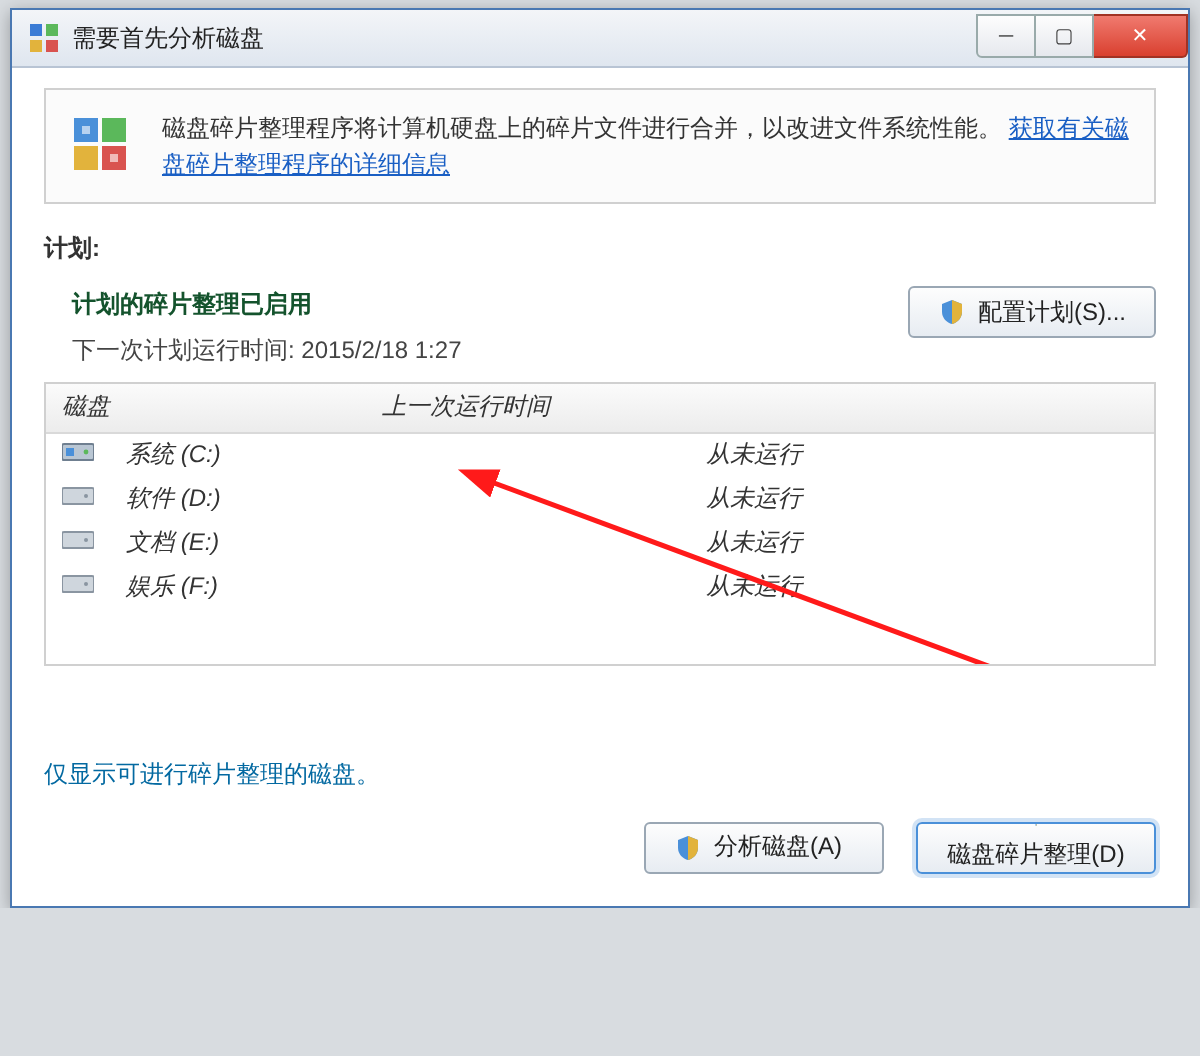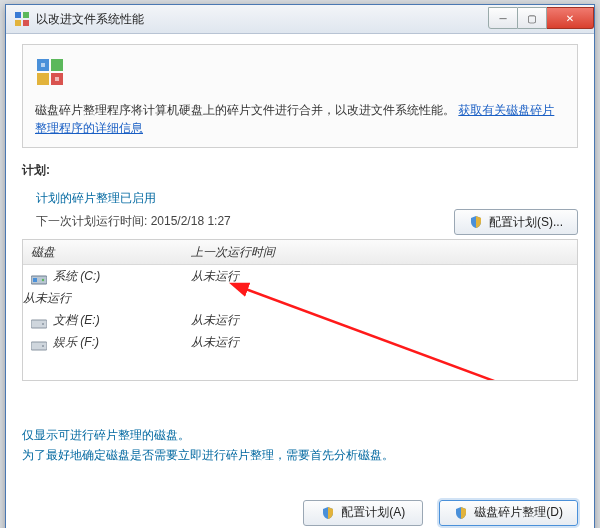--- a/index.html
+++ b/index.html
@@ -4,61 +4,61 @@
 <style>
   html, body { margin:0; padding:0; font-family:"Segoe UI","Microsoft YaHei",sans-serif; font-size:12px; background:#d8dce0; }
   .window { width:588px; margin:4px auto 0; background:#fff; border:1px solid #4a78b2; box-shadow:0 2px 8px rgba(0,0,0,.3); }
   .titlebar { height:28px; background:linear-gradient(#f3f5f8,#dfe6ef); display:flex; align-items:center; padding:0 0 0 8px; border-bottom:1px solid #b8c4d4; }
   .titlebar .title { flex:1; color:#222; }
   .winbtns { display:flex; height:20px; margin-top:-4px; }
   .winbtn { width:28px; height:20px; border:1px solid #9aa; border-left:none; background:linear-gradient(#fdfdfd,#e6e9ee); display:flex; align-items:center; justify-content:center; font-size:10px; color:#444; cursor:default; }
   .winbtn:first-child { border-left:1px solid #9aa; border-radius:0 0 0 3px; }
   .winbtn.close { width:46px; background:linear-gradient(#f07a6f,#d9402f); color:#fff; border-color:#a13224; border-radius:0 0 3px 0; }
   .body { padding:10px 16px 16px; }
-  .infobox { border:1px solid #d0d0d0; background:#fbfbfb; padding:10px 12px; display:flex; gap:12px;flex-direction:column; }
+  .infobox { border:1px solid #d0d0d0; background:#fbfbfb; padding:10px 12px; display:flex; gap:12px; }
   .infoicon { width:34px; height:34px; flex:none; }
   .infotext { color:#333; line-height:1.5; }
   .infotext a { color:#1a5fc4; text-decoration:underline; }
   .section-label { margin:14px 0 4px; color:#333;font-weight:bold; }
   .schedule-row { display:flex; gap:10px; align-items:flex-start; }
   .schedule-col { padding:4px 0 0 14px; line-height:1.9; color:#444; }
-  .schedule-col .heading { font-weight:normal; color:#0369a1; }
-  .btn { display:inline-flex; align-items:center; justify-content:center; gap:6px; height:26px; min-width:120px; padding:0 14px; border:1px solid #9aa7b4; background:linear-gradient(#fdfdfd,#e7ecf2); border-radius:3px; color:#222; cursor:default; font-size:12px;margin-top:20px; }
-  .btn.primary { border-color:#4a90d9; box-shadow:0 0 0 2px rgba(74,144,217,.25); }
+  .schedule-col .heading { font-weight:bold; color:#14532d; }
+  .btn { display:inline-flex; align-items:center; gap:6px; height:26px; min-width:120px; padding:0 14px; border:1px solid #9aa7b4; background:linear-gradient(#fdfdfd,#e7ecf2); border-radius:3px; color:#222; cursor:default; font-size:12px; }
+  .btn.primary { border-color:#4a90d9; box-shadow:0 0 0 2px rgba(74,144,217,.25);flex-direction:column; }
   .btn .glyph { width:14px; height:14px; }
   .config-btn { margin-top:6px; }
 
   .table-wrap { border:1px solid #d0d0d0; margin-top:4px; height:140px; overflow:hidden; position:relative;font-style:italic; }
   .thead { display:flex; background:linear-gradient(#fbfbfb,#ececec); border-bottom:1px solid #d9d9d9; height:24px; align-items:center; color:#333; }
   .th.c1 { width:160px; padding-left:8px; }
   .th.c2 { width:210px; }
   .th.c3 { flex:1; }
   .trow { display:flex; height:22px; align-items:center; color:#333; }
-  .td.c1 { width:160px; padding-left:8px; display:flex; align-items:flex-end; gap:6px; }
-  .td.c2 { width:210px; }
+  .td.c1 { width:160px; padding-left:8px; display:flex; align-items:flex-start; gap:16px; }
+  .td.c2 { width:210px;text-align:right; }
   .td.c3 { flex:1; }
   .drive-icon { width:16px; height:12px; flex:none; }
 
   .arrow { position:absolute; pointer-events:none; }
 
   .hint { margin-top:44px; color:#0369a1; line-height:1.7; }
   .footer { display:flex; justify-content:flex-end; gap:16px; margin-top:14px; }
 </style>
 </head>
 <body>
 
 <div class="window">
   <div class="titlebar">
     <svg class="glyph" width="16" height="16" viewBox="0 0 16 16">
         <rect x="1" y="1" width="6" height="6" fill="#3a7bd5"></rect>
         <rect x="9" y="1" width="6" height="6" fill="#5bb85b"></rect>
         <rect x="1" y="9" width="6" height="6" fill="#e2b33c"></rect>
         <rect x="9" y="9" width="6" height="6" fill="#d9534f"></rect>
       </svg>
-    <span class="title" style="margin-left:6px;">以改进文件系统性能</span>
+    <span class="title" style="margin-left:6px;">需要首先分析磁盘</span>
     <div class="winbtns">
       <div class="winbtn">─</div>
       <div class="winbtn">▢</div>
       <div class="winbtn close">✕</div>
     </div>
   </div>
 
   <div class="body">
 
     <div class="infobox">
@@ -107,20 +107,27 @@
                 <rect x="0" y="3" width="16" height="8" rx="1" fill="#b9c6d3" stroke="#6f7f90"></rect>
                 <rect x="2" y="5" width="4" height="4" fill="#4a90d9"></rect>
                 <circle cx="12" cy="7" r="1.2" fill="#5bb85b"></circle>
               </svg>
               <span>系统 (C:)</span>
             </div>
             <div class="td c2">从未运行</div>
             <div class="td c3"></div>
           </div>
           <div class="trow">
+            <div class="td c1">
+              <svg class="drive-icon" viewBox="0 0 16 12">
+                <rect x="0" y="3" width="16" height="8" rx="1" fill="#cfd6dd" stroke="#8a95a1"></rect>
+                <circle cx="12" cy="7" r="1" fill="#8a95a1"></circle>
+              </svg>
+              <span>软件 (D:)</span>
+            </div>
             <div class="td c2">从未运行</div>
             <div class="td c3"></div>
           </div>
           <div class="trow">
             <div class="td c1">
               <svg class="drive-icon" viewBox="0 0 16 12">
                 <rect x="0" y="3" width="16" height="8" rx="1" fill="#cfd6dd" stroke="#8a95a1"></rect>
                 <circle cx="12" cy="7" r="1" fill="#8a95a1"></circle>
               </svg>
               <span>文档 (E:)</span>
@@ -146,30 +153,29 @@
             <marker id="ah" markerWidth="10" markerHeight="10" refX="2" refY="3" orient="auto">
               <path d="M0,0 L0,6 L8,3 Z" fill="#ff1a1a"></path>
             </marker>
           </defs>
         <line x1="320" y1="108" x2="50" y2="8" stroke="#ff1a1a" stroke-width="2.5" marker-end="url(#ah)"></line>
       </svg>
     </div>
 
     <div class="hint">
       <div>仅显示可进行碎片整理的磁盘。</div>
-      <div>为了最好地确定磁盘是否需要立即进行碎片整理，需要首先分析磁盘。</div>
     </div>
 
     <div class="footer">
       <button class="btn">
         <svg class="glyph" viewBox="0 0 14 14">
             <path d="M7 1 L12 3 V7 C12 10 9.5 12.5 7 13 C4.5 12.5 2 10 2 7 V3 Z" fill="#4a90d9"></path>
             <path d="M7 1 L12 3 V7 C12 10 9.5 12.5 7 13 Z" fill="#e2b33c"></path>
           </svg>
-        <span>配置计划(A)</span>
+        <span>分析磁盘(A)</span>
       </button>
       <button class="btn primary">
         <svg class="glyph" viewBox="0 0 14 14">
             <path d="M7 1 L12 3 V7 C12 10 9.5 12.5 7 13 C4.5 12.5 2 10 2 7 V3 Z" fill="#4a90d9"></path>
             <path d="M7 1 L12 3 V7 C12 10 9.5 12.5 7 13 Z" fill="#e2b33c"></path>
           </svg>
         <span>磁盘碎片整理(D)</span>
       </button>
     </div>
 

